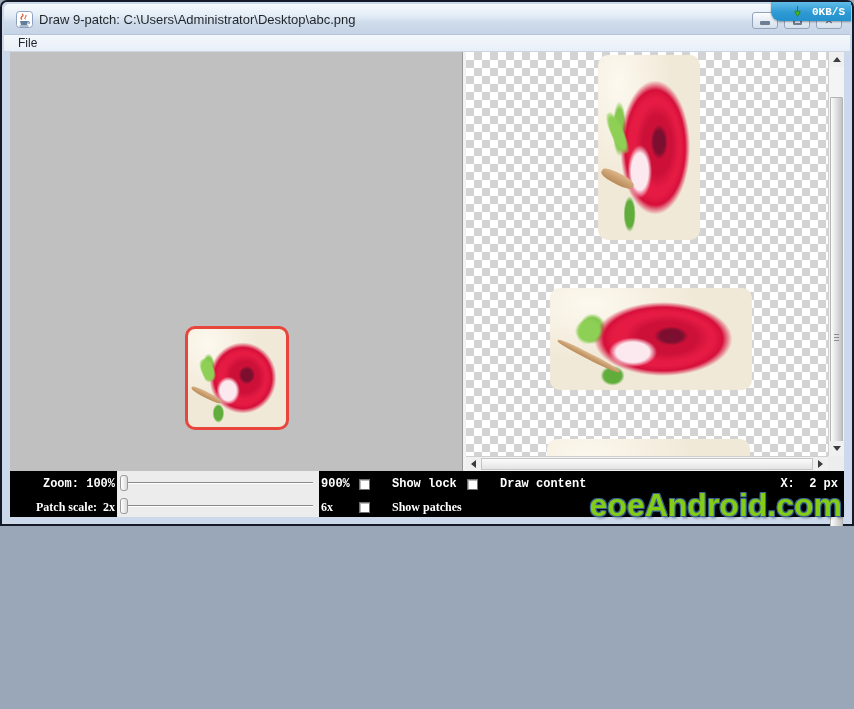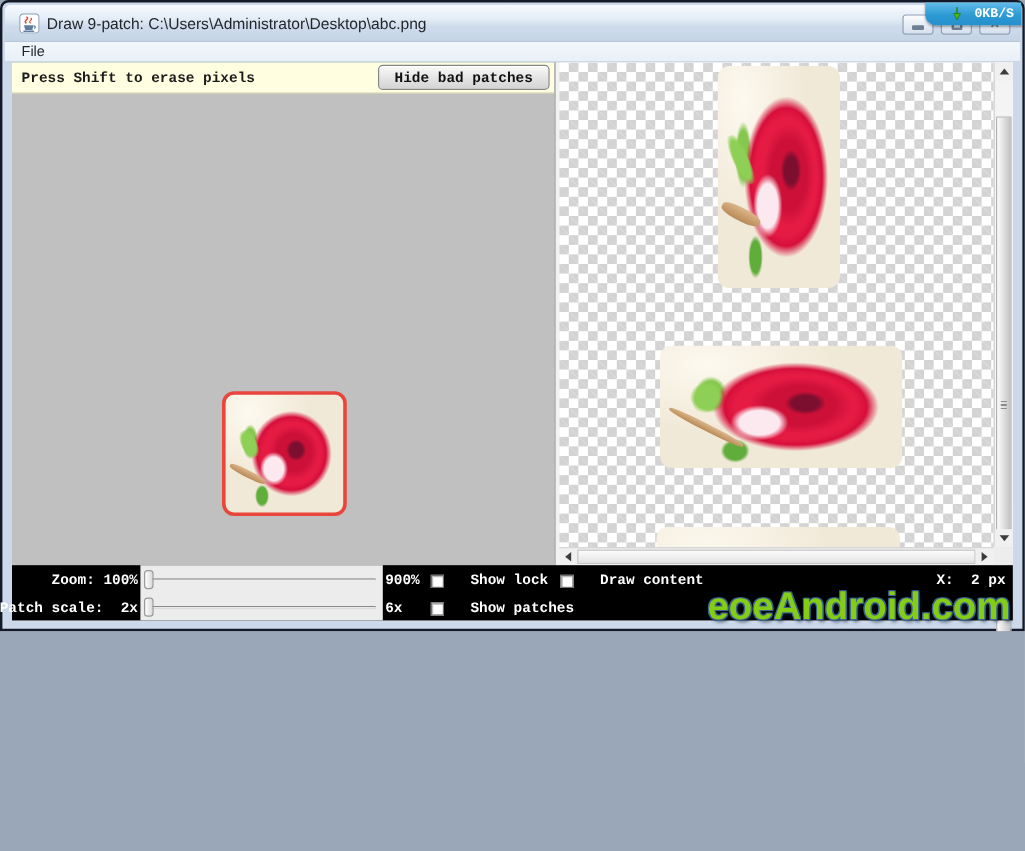--- a/index.html
+++ b/index.html
@@ -81,21 +81,21 @@
     background:linear-gradient(90deg,#fdfdfd,#dcdcdc 55%,#c2c2c2);}
   .v-grip{position:absolute;left:3px;right:3px;top:50%;margin-top:-4px;height:8px;
     background:repeating-linear-gradient(#8c8c8c 0 1px,transparent 1px 3px);}
   .h-thumb{position:absolute;top:1px;bottom:1px;left:15px;right:15px;border:1px solid #c6c6c6;
     background:linear-gradient(#fbfbfb,#e4e4e4);}
   
   .status-bar{position:absolute;left:0;right:0;bottom:0;height:46px;background:#000000;
     font-family:"Liberation Mono",monospace;font-weight:bold;font-size:12px;color:#ffffff;}
   .sl-labels{position:absolute;left:0;top:0;width:107px;height:100%;text-align:right;}
   .sl-labels div{position:absolute;right:2px;white-space:pre;}
-  .row1{top:6px;} .row2{top:29px;}
+  .row1{top:6px;} .row2{top:29px;font-family:Liberation Serif, serif;}
   .slider-panel{position:absolute;left:107px;top:0;width:202px;height:100%;background:#ececec;}
   .slider{position:absolute;left:3px;right:6px;height:16px;}
   .slider.s1{top:4px;} .slider.s2{top:27px;}
   .slider .track{position:absolute;left:6px;right:0;top:7px;height:2px;background:#8a8a8a;border-bottom:1px solid #fff;}
   .slider .thumb{position:absolute;left:0;top:0;width:8px;height:16px;border:1px solid #9a9a9a;border-radius:3px;
     background:linear-gradient(90deg,#ffffff,#d9d9d9);}
   .sl-max{position:absolute;left:311px;white-space:pre;}
   .cb-col1{position:absolute;left:349px;} .cb-col2{position:absolute;left:457px;}
   .checkbox-row{display:flex;align-items:center;gap:22px;position:absolute;white-space:nowrap;}
   .cb-box{width:11px;height:11px;background:#ffffff;border:1px solid #6f6f6f;box-shadow:inset 1px 1px 0 #b9b9b9;flex:0 0 auto;}
@@ -140,24 +140,20 @@
       <span class="speed">0KB/S</span>
     </div>
 
     <div class="menubar">
       <span class="menu-item">File</span>
     </div>
 
     <div class="main">
 
       <div class="left-pane">
-        <div class="hint-bar">
-          <span class="hint-text">Press Shift to erase pixels</span>
-          <button class="hint-btn">Hide bad patches</button>
-        </div>
         <div class="canvas">
           <div class="rose-art canvas-image"></div>
         </div>
       </div>
 
       <div class="splitter"></div>
 
       <div class="right-pane">
         <div class="checker">
           <div class="rose-art preview" style="left:132px;top:3px;width:102px;height:185px;"></div>

